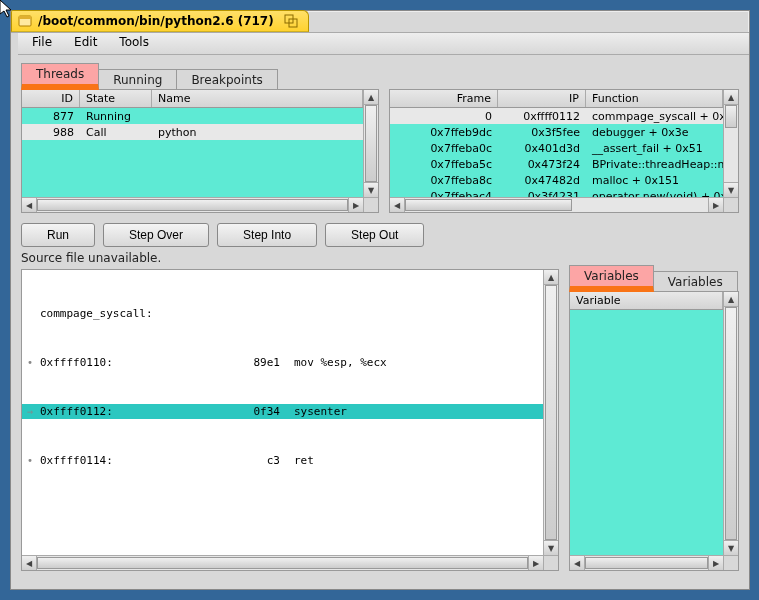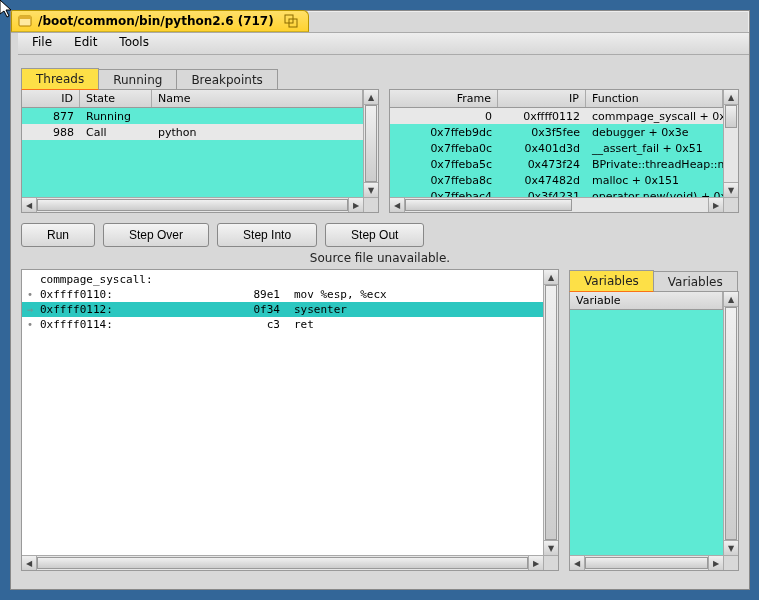--- a/index.html
+++ b/index.html
@@ -79,23 +79,23 @@
     padding: 3px 14px;
     border: 1px solid #999;
     border-bottom: none;
     background: #d8d8d8;
     margin-right: -1px;
     position: relative;
     top: 1px;
     color: #222;
   }
   .tab.active {
-    background: #fde047;
+    background: #fca5a5;
     z-index: 2;
-    border-bottom: 1px solid #f97316;
+    border-bottom: 6px solid #f97316;
   }
   .tabbody {
     flex: 1;
     border: 1px solid #999;
     background: #5eead4;
     position: relative;
     overflow: hidden;
   }
   .table-hd {
     display: flex;
@@ -177,21 +177,20 @@
     background: linear-gradient(#f4f4f4,#d8d8d8);
     border: 1px solid #888;
     border-radius: 3px;
     padding: 4px 25px;
     font-size: 12px;
   }
   .status-line {
     margin-top: 4px;
     font-size: 12px;
     color: #222;
-    text-align: center;
   }
   .mid-row {
     margin-top: 4px;
     display: flex;
     gap: 10px;
     height: 302px;
   }
   .code-pane {
     flex: 1;
     border: 1px solid #999;
@@ -202,20 +201,21 @@
   .code-body {
     position:absolute; left:0; top:0; right:15px; bottom:15px;
     font-family: "DejaVu Sans Mono", monospace;
     font-size: 11px;
     padding: 2px 0;
   }
   .code-row {
     display:flex;
     height: 15px;
     align-items:center;
+    margin-top:34px;
   }
   .code-row.hl { background: #2cc7c0; }
   .code-gutter {
     width: 16px; text-align:center; color:#888; font-size:10px;
   }
   .code-addr { width: 200px; padding-left: 2px; }
   .code-hex  { width: 50px; text-align:right; padding-right: 8px; }
   .code-asm  { flex:1; padding-left: 6px; }
 
   .right-pane {

